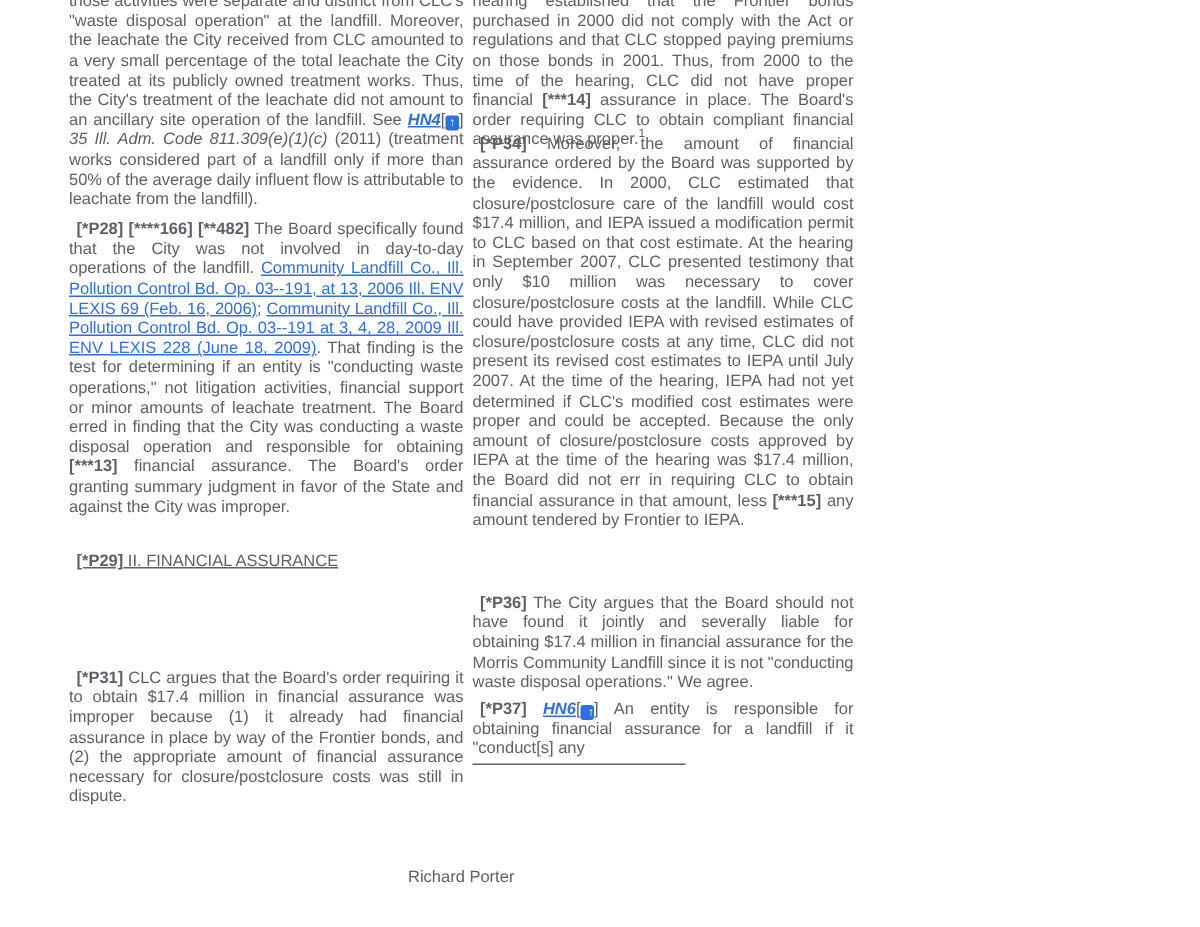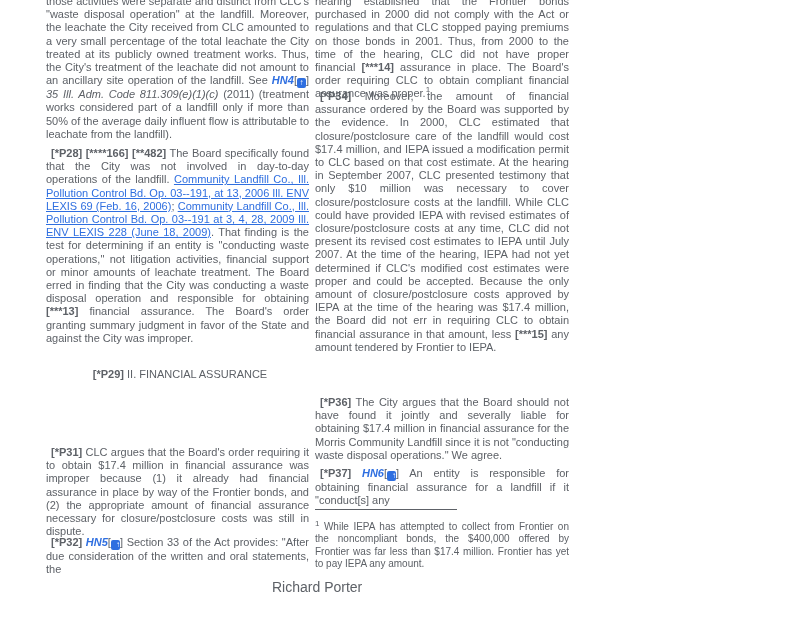--- a/index.html
+++ b/index.html
@@ -31,29 +31,30 @@
     position: absolute;
     left: 0;
     width: 100%;
     margin: 0;
     font-size: 11px;
     line-height: 13.2px;
     text-align: justify;
     color: var(--text-color, #5d6167);
   }
   .para.indent { text-indent: 5px; }
-  .para.heading { text-align: center; }
+  .para.heading { text-align: left; text-decoration: underline; }
 
   .seg-t  { }
   .seg-b  { font-weight: bold; }
   .seg-i  { font-style: italic; }
   .seg-ln {
     color: var(--link-color, #2f6fe0);
     font-weight: bold;
     font-style: italic;
+    text-decoration: underline;
     cursor: pointer;
   }
   .seg-ct {
     color: var(--link-color, #2f6fe0);
     text-decoration: underline;
     cursor: pointer;
   }
   .seg-sup {
     vertical-align: super;
     font-size: 8px;
@@ -82,41 +83,39 @@
     border-top: 1px solid #5d6167;
   }
   .footnote {
     font-size: 10px;
     line-height: 12.4px;
   }
   .footer-name {
     position: absolute;
     left: 272px;
     top: 579px;
-    font-size: 14px;
+    font-size: 11px;
     color: var(--text-color, #5d6167);
   }
 </style>
 </head>
 <body>
 
 <div class="page" style="background: rgb(255, 255, 255);">
 
   <div class="col" id="col-left">
     <p class="para" style="top:-5px"><span class="seg-t">those activities were separate and distinct from CLC's "waste disposal operation" at the landfill. Moreover, the leachate the City received from CLC amounted to a very small percentage of the total leachate the City treated at its publicly owned treatment works. Thus, the City's treatment of the leachate did not amount to an ancillary site operation of the landfill. See </span><span class="seg-ln">HN4</span>[<span class="hn-box">↑</span>]<span class="seg-i"> 35 Ill. Adm. Code 811.309(e)(1)(c)</span><span class="seg-t"> (2011) (treatment works considered part of a landfill only if more than 50% of the average daily influent flow is attributable to leachate from the landfill).</span></p>
     <p class="para indent" style="top:147px"><span class="seg-b">[*P28] [****166] [**482]</span><span class="seg-t"> The Board specifically found that the City was not involved in day-to-day operations of the landfill. </span><span class="seg-ct">Community Landfill Co., Ill. Pollution Control Bd. Op. 03--191, at 13, 2006 Ill. ENV LEXIS 69 (Feb. 16, 2006)</span><span class="seg-t">; </span><span class="seg-ct">Community Landfill Co., Ill. Pollution Control Bd. Op. 03--191 at 3, 4, 28, 2009 Ill. ENV LEXIS 228 (June 18, 2009)</span><span class="seg-t">. That finding is the test for determining if an entity is "conducting waste operations," not litigation activities, financial support or minor amounts of leachate treatment. The Board erred in finding that the City was conducting a waste disposal operation and responsible for obtaining </span><span class="seg-b">[***13]</span><span class="seg-t"> financial assurance. The Board's order granting summary judgment in favor of the State and against the City was improper.</span></p>
     <p class="para indent heading" style="top:368px"><span class="seg-b">[*P29]</span><span class="seg-t"> II. FINANCIAL ASSURANCE</span></p>
     <p class="para indent" style="top:446px"><span class="seg-b">[*P31]</span><span class="seg-t"> CLC argues that the Board's order requiring it to obtain $17.4 million in financial assurance was improper because (1) it already had financial assurance in place by way of the Frontier bonds, and (2) the appropriate amount of financial assurance necessary for closure/postclosure costs was still in dispute.</span></p>
-    <p class="para indent" style="top:536px"><span class="seg-b">[*P32]</span><span class="seg-t"> </span><span class="seg-ln">HN5</span>[<span class="hn-box">↑</span>]<span class="seg-t"> Section 33 of the Act provides: "After due consideration of the written and oral statements, the</span></p>
   </div>
 
   <div class="col" id="col-right">
     <p class="para" style="top:-5px"><span class="seg-t">hearing established that the Frontier bonds purchased in 2000 did not comply with the Act or regulations and that CLC stopped paying premiums on those bonds in 2001. Thus, from 2000 to the time of the hearing, CLC did not have proper financial </span><span class="seg-b">[***14]</span><span class="seg-t"> assurance in place. The Board's order requiring CLC to obtain compliant financial assurance was proper.</span><span class="seg-sup">1</span></p>
     <p class="para indent" style="top:90px"><span class="seg-b">[*P34]</span><span class="seg-t"> Moreover, the amount of financial assurance ordered by the Board was supported by the evidence. In 2000, CLC estimated that closure/postclosure care of the landfill would cost $17.4 million, and IEPA issued a modification permit to CLC based on that cost estimate. At the hearing in September 2007, CLC presented testimony that only $10 million was necessary to cover closure/postclosure costs at the landfill. While CLC could have provided IEPA with revised estimates of closure/postclosure costs at any time, CLC did not present its revised cost estimates to IEPA until July 2007. At the time of the hearing, IEPA had not yet determined if CLC's modified cost estimates were proper and could be accepted. Because the only amount of closure/postclosure costs approved by IEPA at the time of the hearing was $17.4 million, the Board did not err in requiring CLC to obtain financial assurance in that amount, less </span><span class="seg-b">[***15]</span><span class="seg-t"> any amount tendered by Frontier to IEPA.</span></p>
     <p class="para indent" style="top:396px"><span class="seg-b">[*P36]</span><span class="seg-t"> The City argues that the Board should not have found it jointly and severally liable for obtaining $17.4 million in financial assurance for the Morris Community Landfill since it is not "conducting waste disposal operations." We agree.</span></p>
     <p class="para indent" style="top:467px"><span class="seg-b">[*P37]</span><span class="seg-t"> </span><span class="seg-ln">HN6</span>[<span class="hn-box">↑</span>]<span class="seg-t"> An entity is responsible for obtaining financial assurance for a landfill if it "conduct[s] any</span></p>
     <div class="fn-rule" style="top:509px"></div>
-    <p class="para footnote" style="top:521px"><span class="seg-sup">1</span><span class="seg-t"> While IEPA has attempted to collect from Frontier on the noncompliant bonds, the $400,000 offered by Frontier was far less than $17.4 million. Frontier has yet to pay IEPA any amount.</span></p>
   </div>
 
   <div class="footer-name">Richard Porter</div>
 
 </div>
 
 </body></html>

